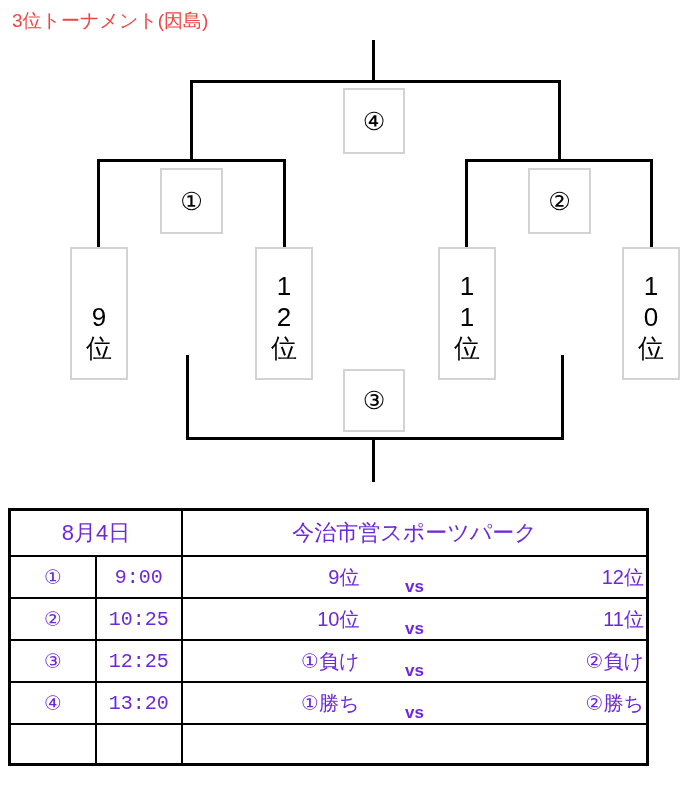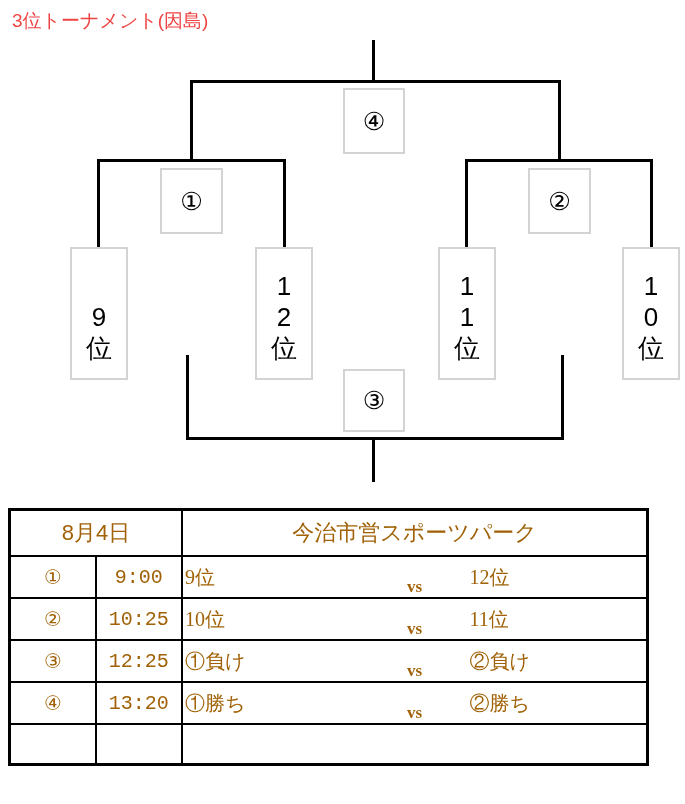--- a/index.html
+++ b/index.html
@@ -92,44 +92,44 @@
     border: 3px solid #000000;
   }
   #schedule td {
     border: 2px solid #000000;
     height: 38px;
     padding: 0 2px;
     text-align: center;
     vertical-align: middle;
     font-size: 20px;
     white-space: nowrap;
-    color: #a16207;
+    color: #6d28d9;
   }
   #schedule .col-no    { width: 86px; }
   #schedule .col-time  { width: 96px; font-family: Liberation Mono, monospace; }
-  #schedule .col-venue { width: 459px; font-family: Liberation Serif, serif; }
+  #schedule .col-venue { width: 459px; }
 
   #schedule tr.head-row td {
     font-size: 22px;
     height: 44px;
   }
   #schedule tr.head-row td.date-cell {
     letter-spacing: 0px;
   }
 
   
   .match-line {
     display: flex;
     align-items: center;
     width: 100%;
     height: 100%;
   }
   .match-line .side {
     flex: 0 0 38%;
-    text-align: left;
+    text-align: right;
     font-size: 20px;
   }
   .match-line .vs {
     flex: 0 0 24%;
     text-align: center;
     font-size: 17px;
     font-weight: bold;
     margin-top: 20px;
   }
   .match-line.empty { visibility: hidden; }

